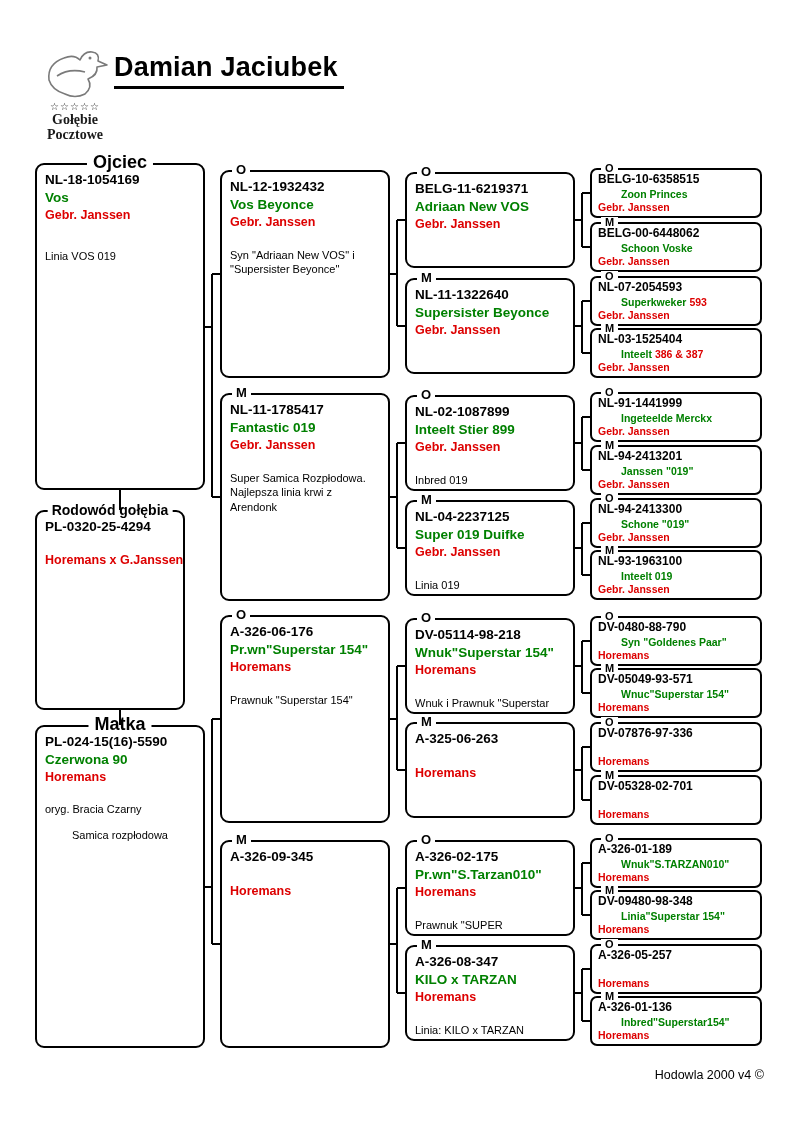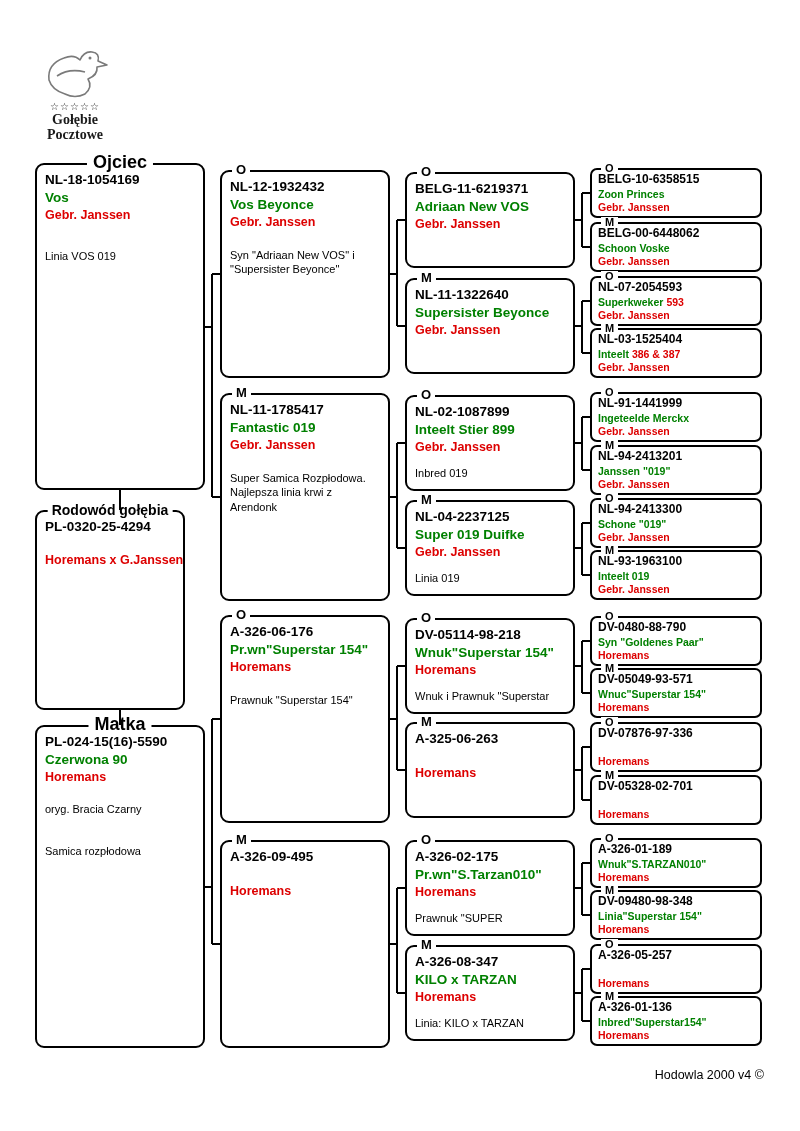--- a/index.html
+++ b/index.html
@@ -14,27 +14,27 @@
   
   .pbox{position:absolute;box-sizing:border-box;border:2px solid #000;border-radius:9px;background:#fff;padding:6px 8px;}
   .pbox .tag{position:absolute;top:-9px;left:10px;background:#fff;padding:0 4px;font-weight:bold;font-size:13px;line-height:1;white-space:nowrap;}
   .pbox .tag.ctr{left:50%;transform:translateX(-50%);font-size:14px;}
   .pbox .tag.big{font-size:18px;top:-12px;padding:0 6px;}
   .ring{font-weight:bold;font-size:13.5px;line-height:1.35;white-space:nowrap;}
   .pname{font-weight:bold;font-size:13.5px;line-height:1.3;color:#008000;min-height:17px;white-space:nowrap;}
   .pname .red2{color:#dd0000;margin-left:3px;}
   .breeder{font-weight:bold;font-size:12.5px;line-height:1.3;color:#dd0000;white-space:nowrap;}
   .note{font-size:11px;line-height:1.3;color:#000;}
-  .noteabs{position:absolute;left:8px;bottom:8px;right:6px;font-size:11px;line-height:1.25;color:#000;}
+  .noteabs{position:absolute;left:8px;bottom:1px;right:6px;font-size:11px;line-height:1.25;color:#000;}
 
   
   .g3.pbox{padding:2px 6px;border-radius:7px;}
   .g3 .tag{font-size:11px;top:-7px;left:9px;}
   .g3 .ring{font-size:12px;line-height:1.3;}
-  .g3 .pname{font-size:10.5px;line-height:1.25;min-height:13px;}
+  .g3 .pname{font-size:10.5px;line-height:1.25;min-height:13px;margin-left:23px;}
   .g3 .breeder{font-size:10.5px;line-height:1.25;}
 
   .conn{position:absolute;background:#000;}
   .footer{position:absolute;right:36px;top:1068px;font-size:12.5px;color:#000;}
 </style>
 </head>
 <body>
 
 <div class="page">
   <div class="logo">
@@ -42,41 +42,42 @@
       <g fill="none" stroke="#7a7a7a" stroke-width="1.6" stroke-linejoin="round">
         <path d="M10 32 Q8 16 25 10 Q35 6 41 12 Q45 3 53 4 Q61 5 59 13 L68 17 L58 19 Q59 27 49 31 Q54 39 46 46 Q36 51 26 46 Q13 42 10 32 Z"></path>
         <path d="M18 28 Q30 20 46 24"></path>
       </g>
       <circle cx="51" cy="10" r="1.5" fill="#7a7a7a"></circle>
     </svg>
     <div class="stars">☆☆☆☆☆</div>
     <div class="lline">Gołębie</div>
     <div class="lline">Pocztowe</div>
   </div>
+  <h1 class="title">Damian Jaciubek</h1>
 
   <div id="tree">
       <div class="pbox" style="left: 35px; top: 163px; width: 170px; height: 327px;">
         <span class="tag ctr big">Ojciec</span>
         <div class="ring">NL-18-1054169</div>
         <div class="pname"><span>Vos</span></div>
         <div class="breeder">Gebr. Janssen</div>
         <div class="note" style="margin-top: 26px;">Linia VOS 019</div>
       </div>
       <div class="pbox" style="left: 35px; top: 510px; width: 150px; height: 200px;">
         <span class="tag ctr">Rodowód gołębia</span>
         <div class="ring">PL-0320-25-4294</div>
         <div class="breeder" style="margin-top: 16px;">Horemans x G.Janssen</div>
       </div>
       <div class="pbox" style="left: 35px; top: 725px; width: 170px; height: 323px;">
         <span class="tag ctr big">Matka</span>
         <div class="ring">PL-024-15(16)-5590</div>
         <div class="pname"><span>Czerwona 90</span></div>
         <div class="breeder">Horemans</div>
         <div class="note" style="margin-top: 17px;">oryg. Bracia Czarny</div>
-        <div class="note" style="margin-top: 28px;">Samica rozpłodowa</div>
+        <div class="note" style="margin-top: 12px; text-align: center;">Samica rozpłodowa</div>
       </div>
       <div class="pbox" style="left: 220px; top: 170px; width: 170px; height: 208px;">
         <span class="tag">O</span>
         <div class="ring">NL-12-1932432</div>
         <div class="pname"><span>Vos Beyonce</span></div>
         <div class="breeder">Gebr. Janssen</div>
         <div class="note" style="margin-top: 18px;">Syn "Adriaan New VOS" i "Supersister Beyonce"</div>
       </div>
       <div class="pbox" style="left: 220px; top: 393px; width: 170px; height: 208px;">
         <span class="tag">M</span>
@@ -87,21 +88,21 @@
       </div>
       <div class="pbox" style="left: 220px; top: 615px; width: 170px; height: 208px;">
         <span class="tag">O</span>
         <div class="ring">A-326-06-176</div>
         <div class="pname"><span>Pr.wn"Superstar 154"</span></div>
         <div class="breeder">Horemans</div>
         <div class="note" style="margin-top: 18px;">Prawnuk "Superstar 154"</div>
       </div>
       <div class="pbox" style="left: 220px; top: 840px; width: 170px; height: 208px;">
         <span class="tag">M</span>
-        <div class="ring">A-326-09-495</div>
+        <div class="ring">A-326-09-345</div>
         <div class="pname"><span></span></div>
         <div class="breeder">Horemans</div>
       </div>
       <div class="pbox" style="left: 405px; top: 172px; width: 170px; height: 96px;">
         <span class="tag">O</span>
         <div class="ring">BELG-11-6219371</div>
         <div class="pname"><span>Adriaan New VOS</span></div>
         <div class="breeder">Gebr. Janssen</div>
       </div>
       <div class="pbox" style="left: 405px; top: 278px; width: 170px; height: 96px;">

